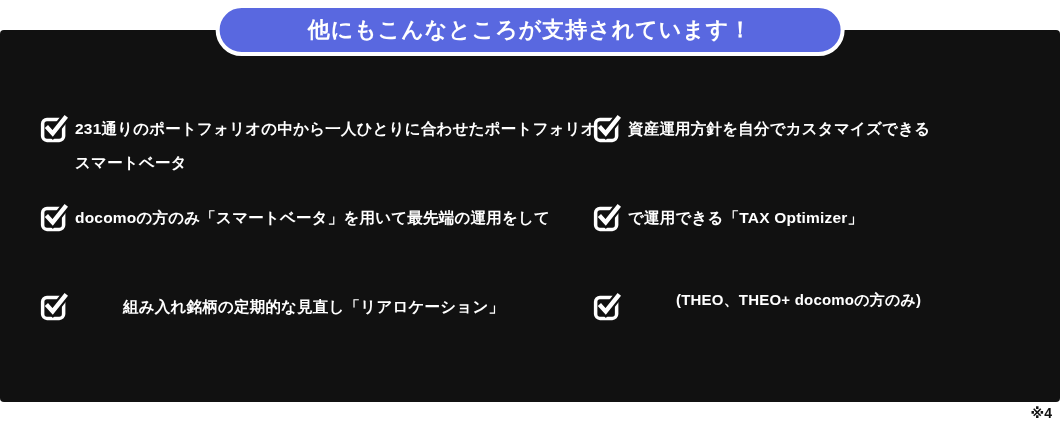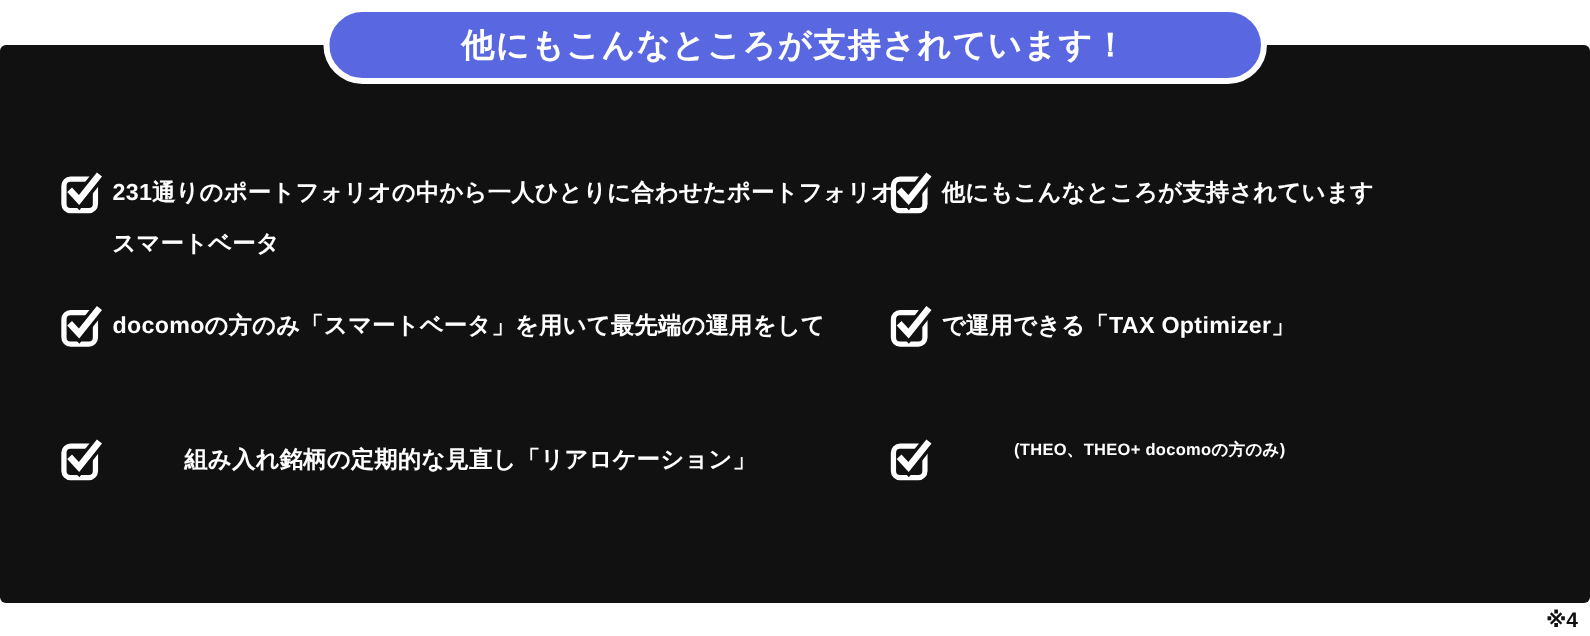--- a/index.html
+++ b/index.html
@@ -72,21 +72,21 @@
   .ftext {
     color: var(--text);
     font-size: 15.5px;
     font-weight: 700;
     line-height: 34px;
     letter-spacing: 0.2px;
   }
   .fline { white-space: nowrap; }
   .fnote {
     color: var(--text);
-    font-size: 11px;
+    font-size: 15px;
     font-weight: 700;
     line-height: 20px;
     white-space: nowrap;
   }
   .footnote {
     position: absolute;
     right: 8px;
     top: 404px;
     color: var(--footnote_text);
     font-size: 14px;
@@ -153,21 +153,21 @@
 
     <div class="feature">
       <span class="check">
         <svg viewBox="0 0 32 32" aria-hidden="true">
           <rect x="3" y="5" width="24" height="24" rx="5" fill="none" stroke="#ffffff" stroke-width="4"></rect>
           <path class="check-halo" d="M9 15 L14.5 21 L28.5 3.5" fill="none" stroke-width="10"></path>
           <path d="M9 15 L14.5 21 L28.5 3.5" fill="none" stroke="#ffffff" stroke-width="5" stroke-linecap="square"></path>
         </svg>
       </span>
       <div class="ftext">
-        <div class="fline">他にもこんなところが支持されています</div>
+        <div class="fline">資産運用方針を自分でカスタマイズできる</div>
       </div>
     </div>
 
     <div class="feature">
       <span class="check">
         <svg viewBox="0 0 32 32" aria-hidden="true">
           <rect x="3" y="5" width="24" height="24" rx="5" fill="none" stroke="#ffffff" stroke-width="4"></rect>
           <path class="check-halo" d="M9 15 L14.5 21 L28.5 3.5" fill="none" stroke-width="10"></path>
           <path d="M9 15 L14.5 21 L28.5 3.5" fill="none" stroke="#ffffff" stroke-width="5" stroke-linecap="square"></path>
         </svg>

